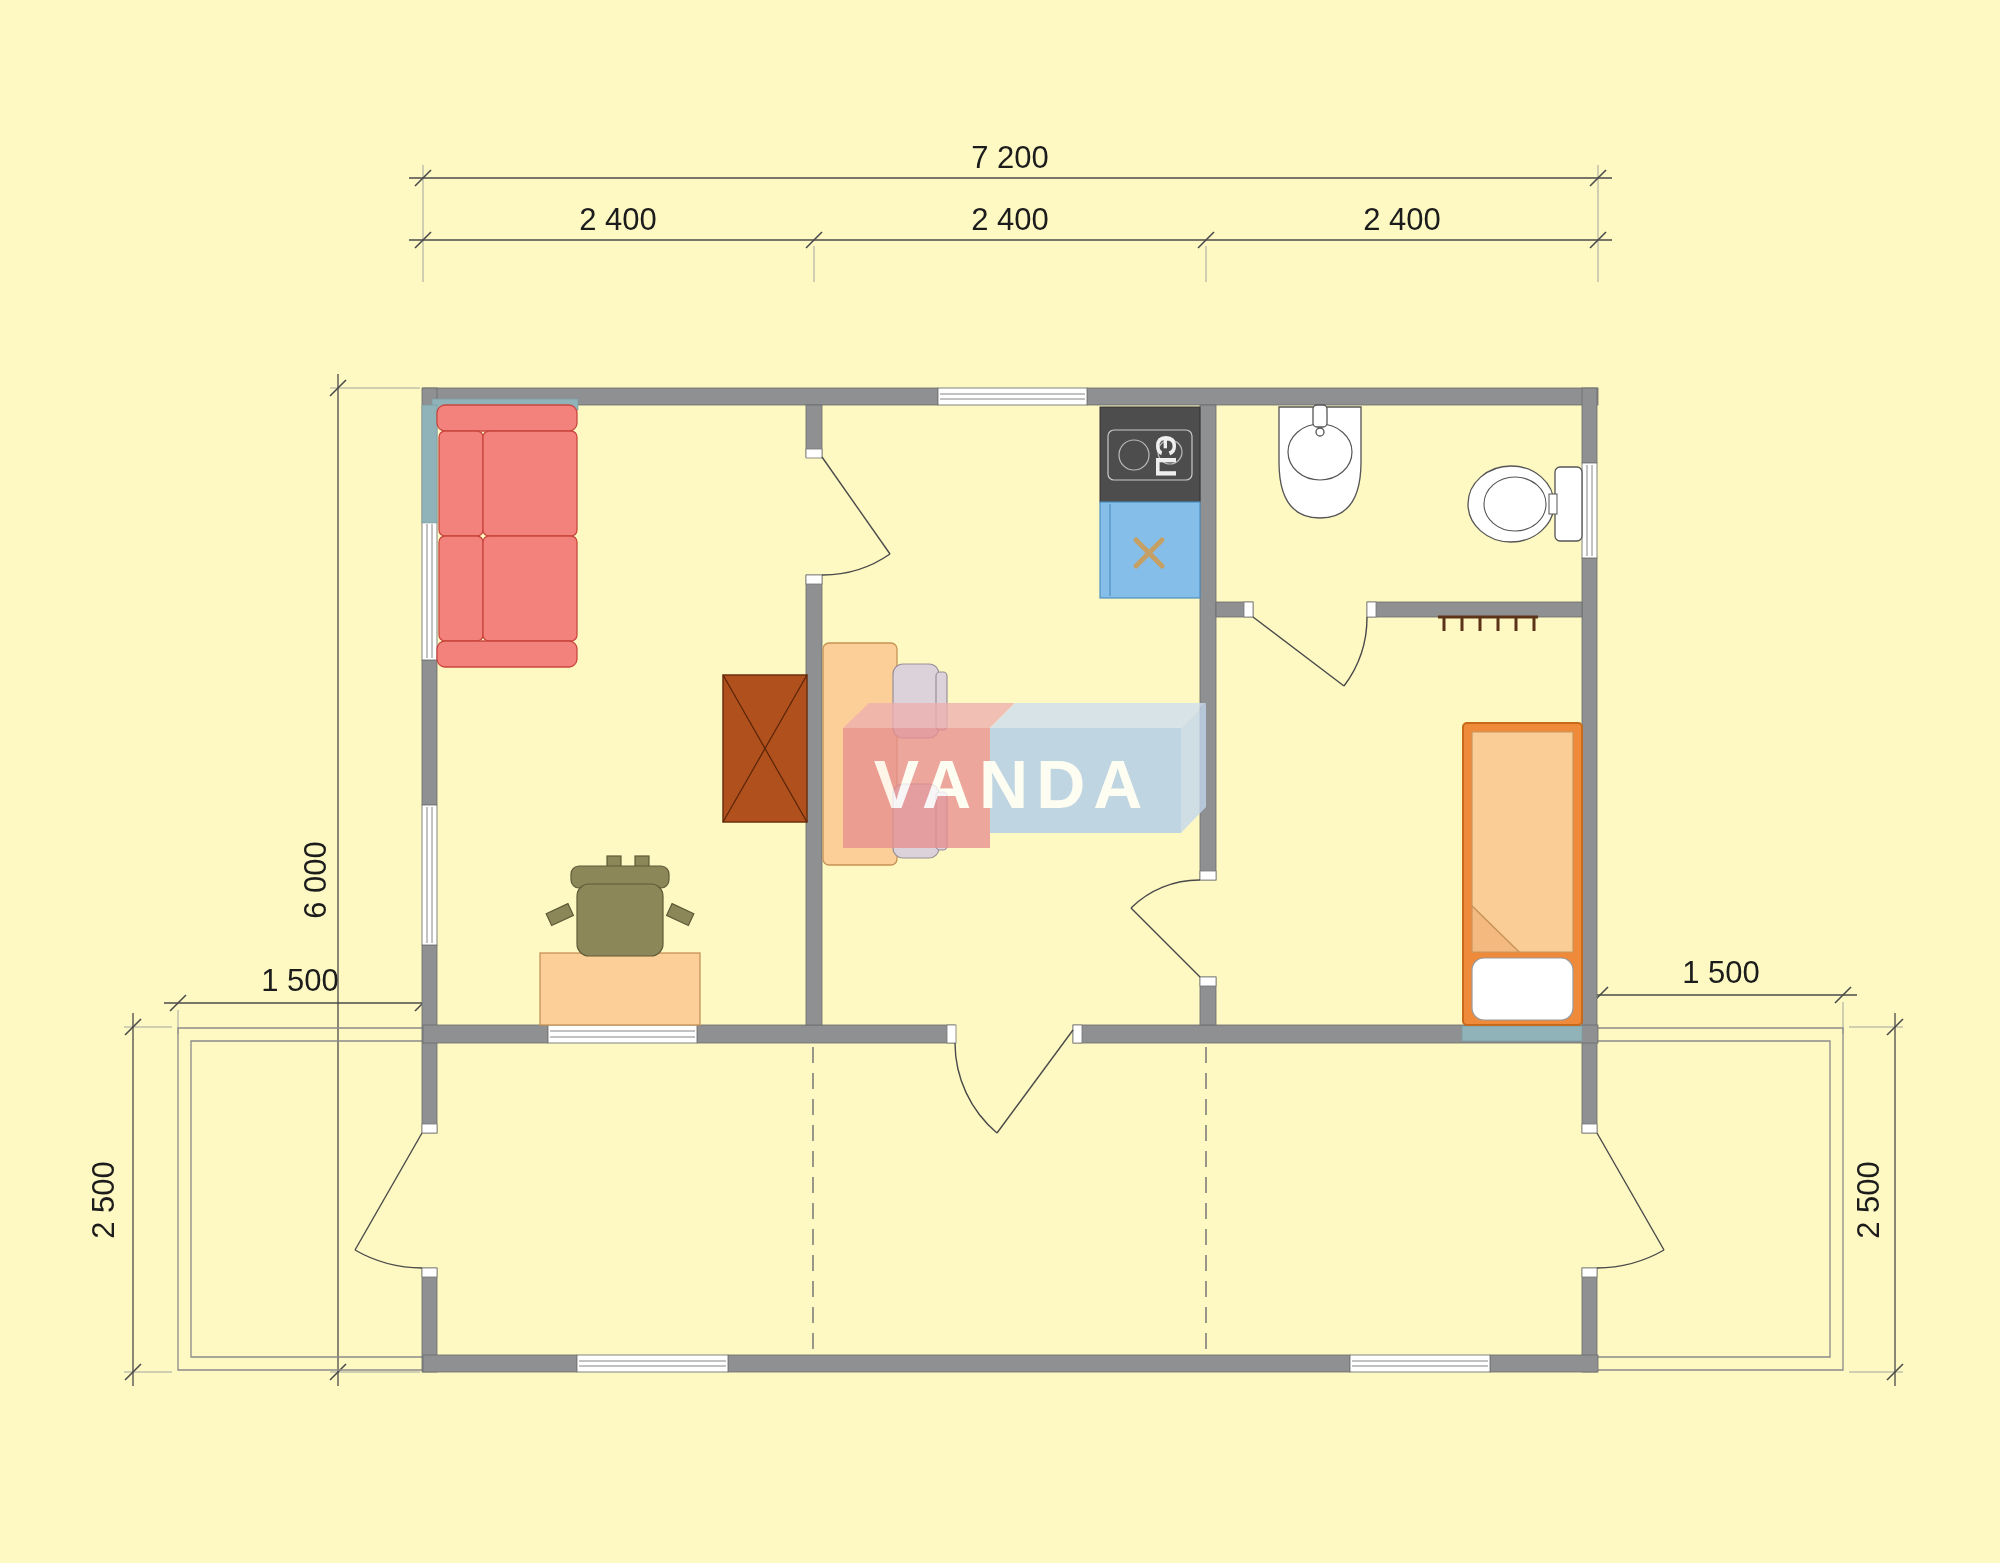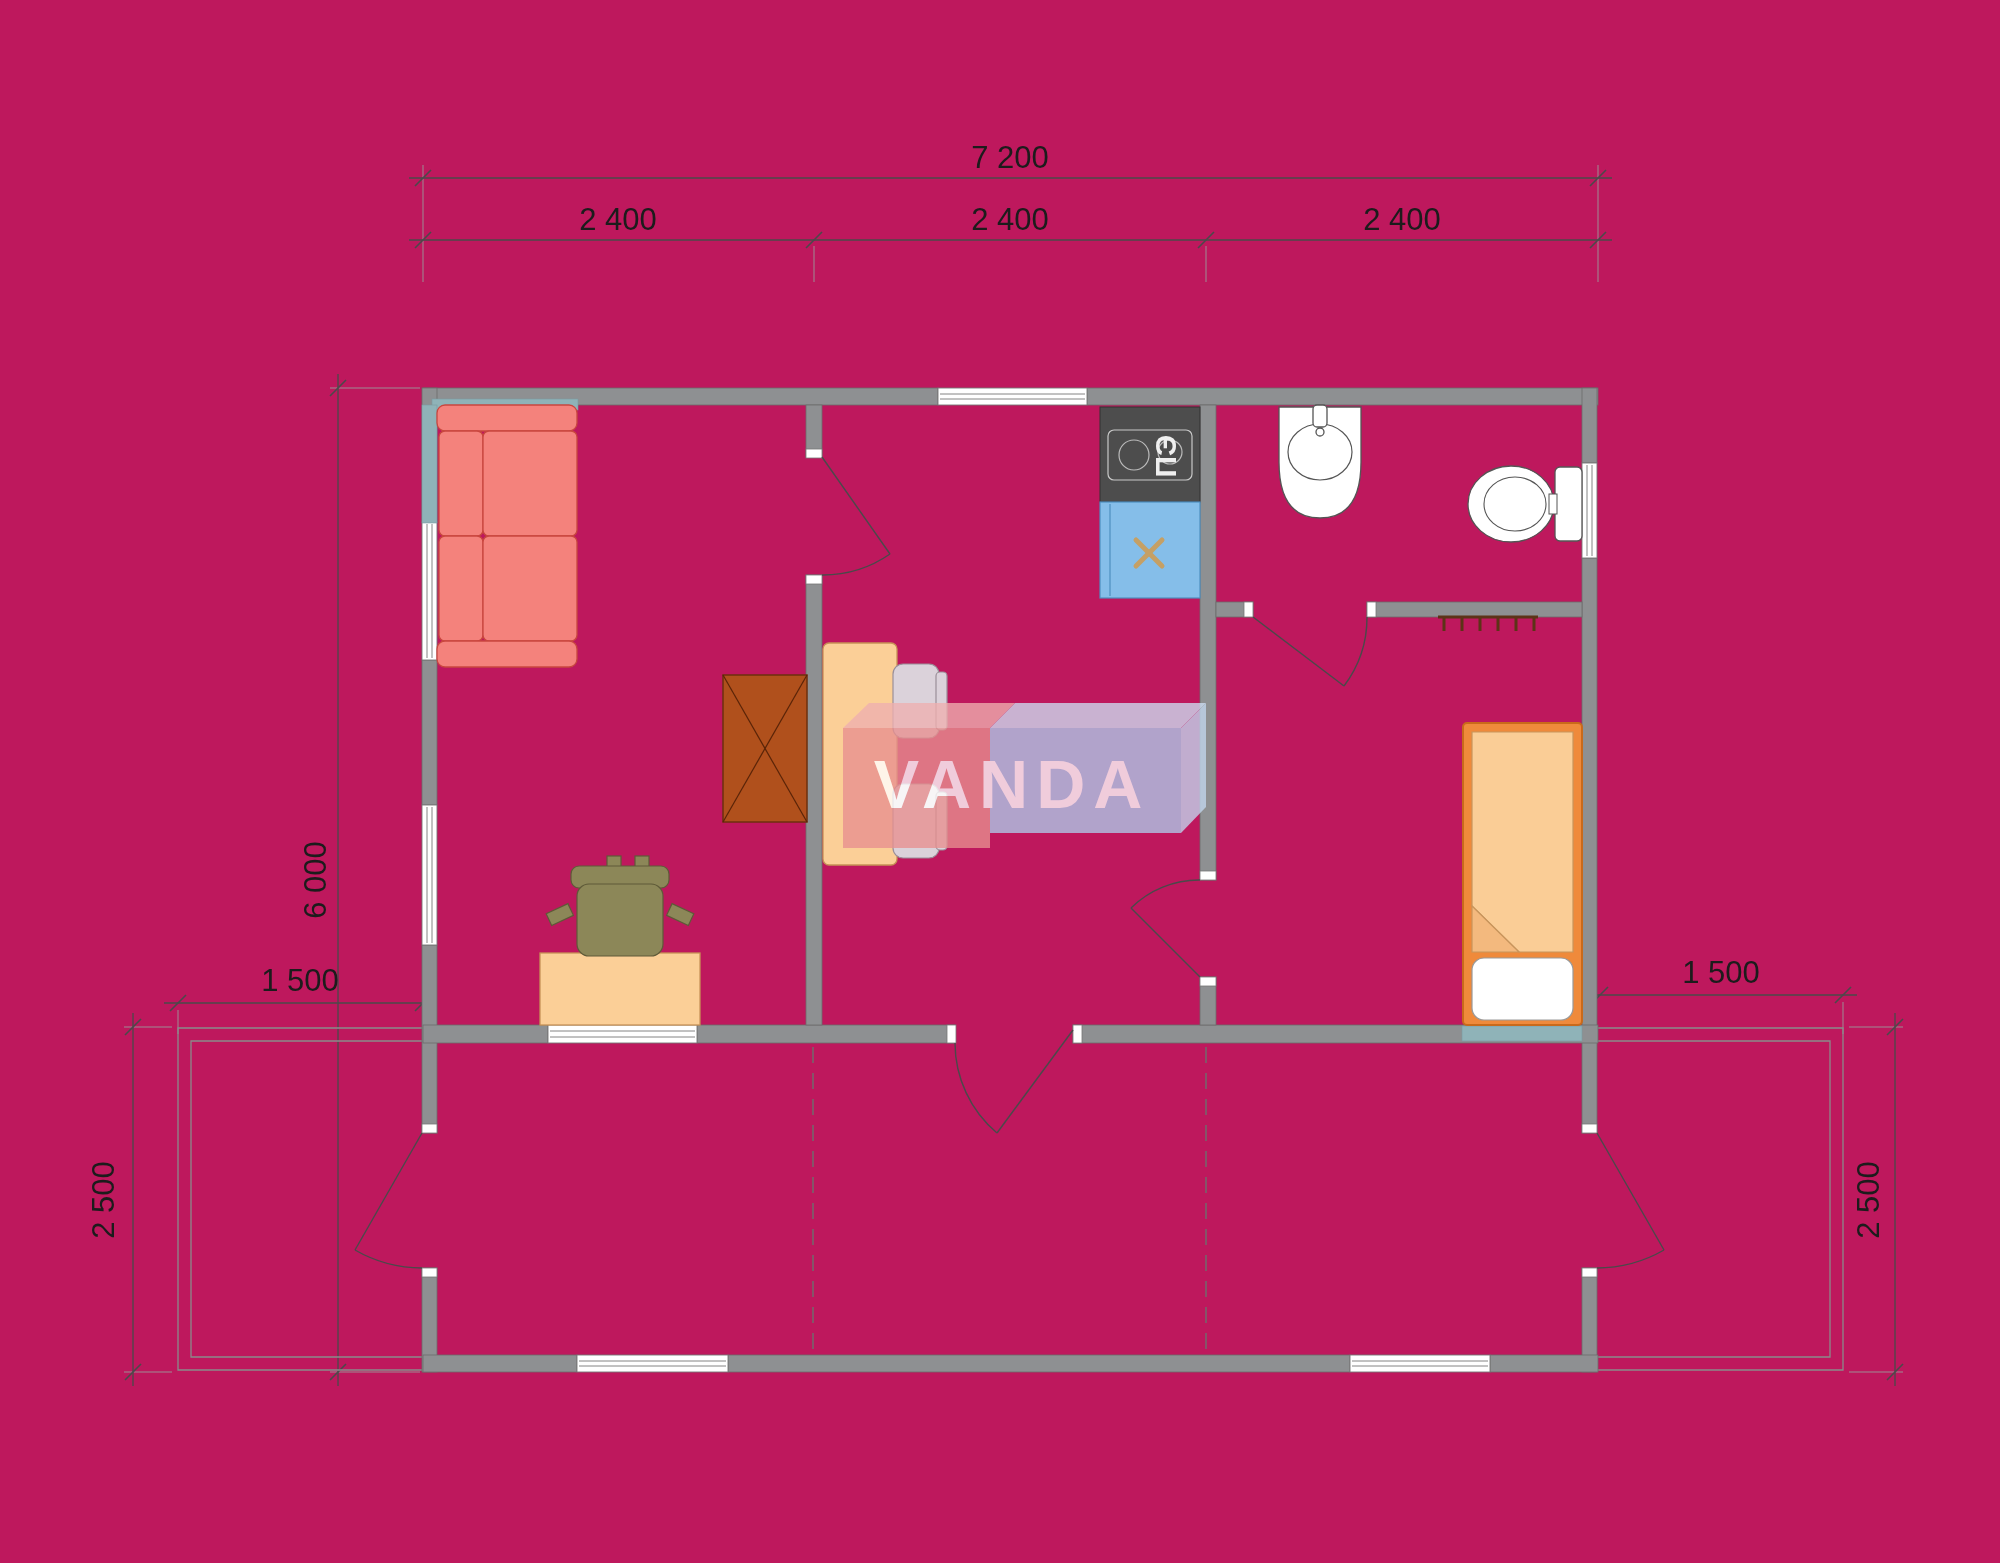--- a/index.html
+++ b/index.html
@@ -1,17 +1,17 @@
 <!DOCTYPE html>
 <html><head>
 <meta charset="utf-8">
 <style>
   html,body{margin:0;padding:0;background:#ffffff;}
   body{font-family:"Liberation Sans", sans-serif;}
-  .stage{width:2000px;height:1563px;position:relative;background:#be185d;}
+  .stage{width:2000px;height:1563px;position:relative;background:#fef9c3;}
   svg{display:block}
   .dim-line{stroke:#4a4a4a;stroke-width:1.3;fill:none}
   .dim-tick{stroke:#4a4a4a;stroke-width:1.6;fill:none}
   .ext-line{stroke:#9a9a9a;stroke-width:0.9;fill:none}
   .dim-text{fill:#1c1c1c;font-size:31px;font-family:"Liberation Sans",sans-serif}
   .wall{fill:#8E9092;stroke:#6b6b6b;stroke-width:0.8}
   .window-box{fill:#ffffff;stroke:#777;stroke-width:0.9}
   .window-line{stroke:#777;stroke-width:0.9;fill:none}
   .jamb{fill:#ffffff;stroke:#777;stroke-width:0.8}
   .door{stroke:#4a4a4a;stroke-width:1.4;fill:none}

